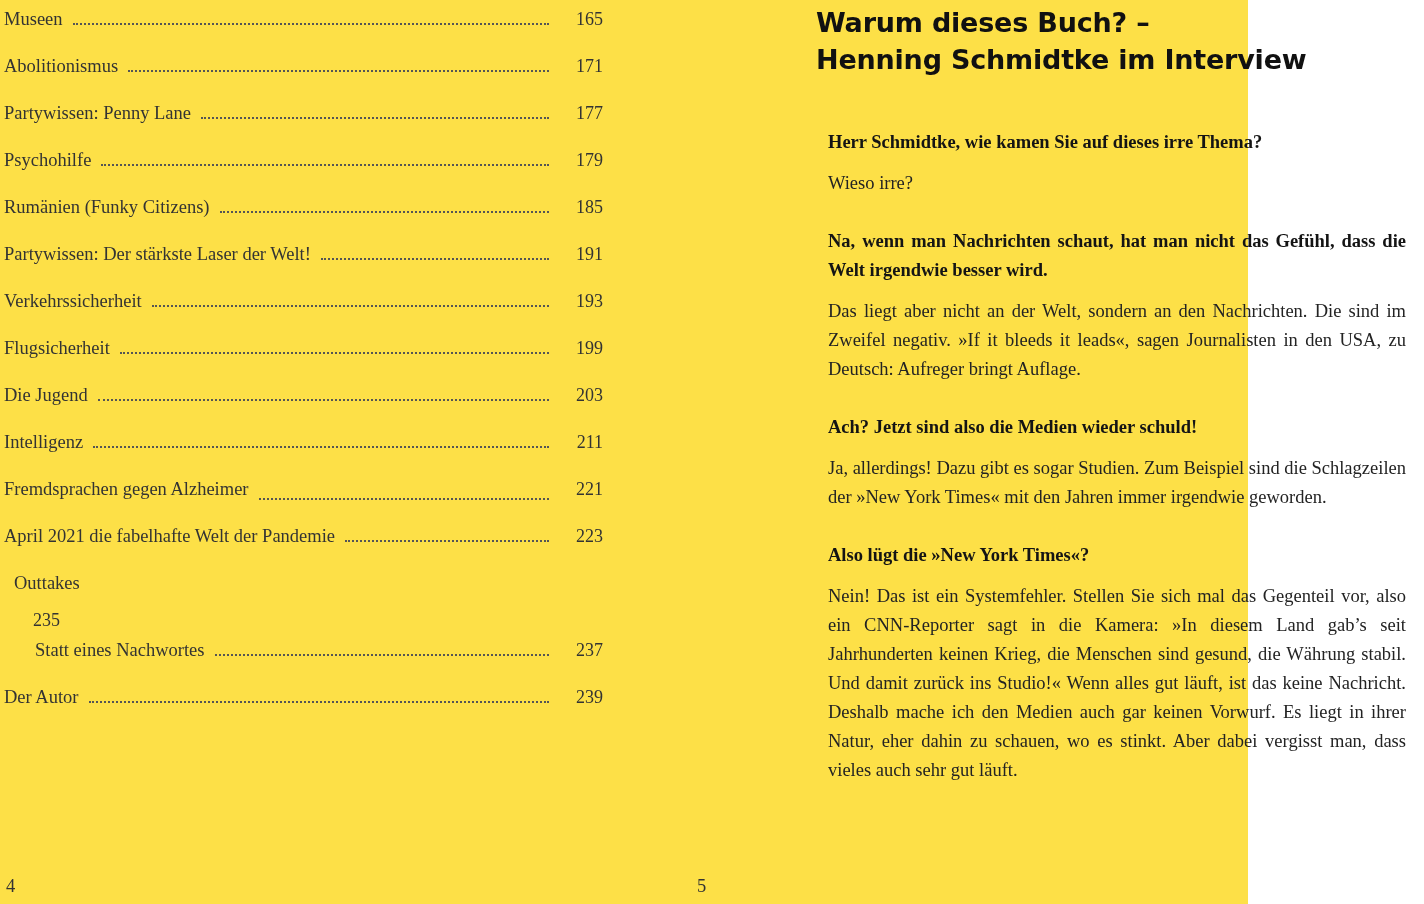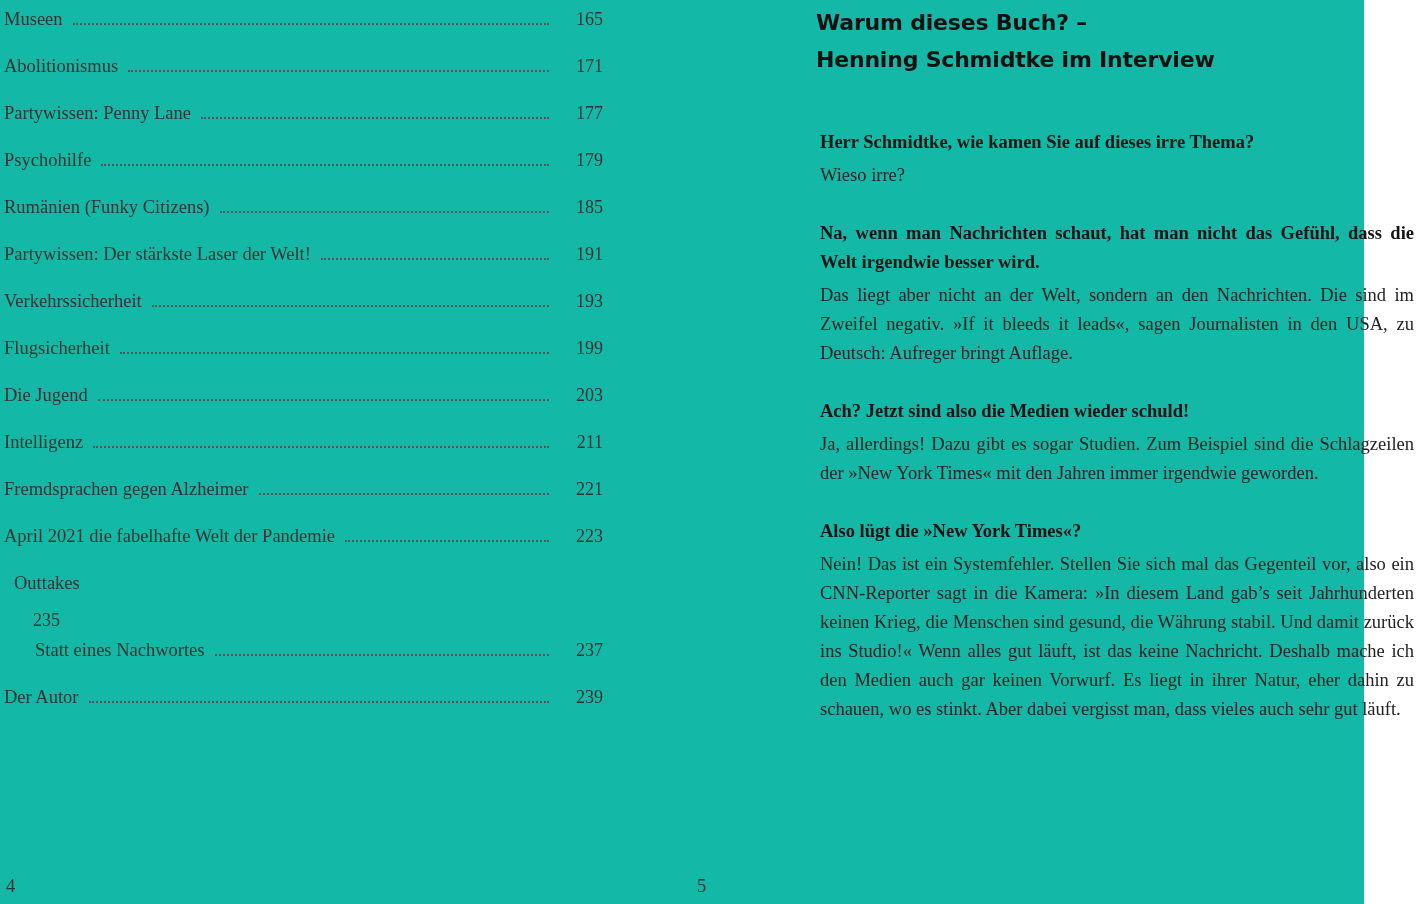--- a/index.html
+++ b/index.html
@@ -3,21 +3,21 @@
 <meta charset="utf-8">
 <style>
   * { margin: 0; padding: 0; box-sizing: border-box; }
   html, body {
     width: 1424px; height: 904px;
     background: #ffffff;
     font-family: "Liberation Serif", serif;
     color: #2b2b2b;
     overflow: hidden;
   }
-  .spread { position: relative; width: 1364px; height: 904px; background: #14b8a6; }
+  .spread { position: relative; width: 1248px; height: 904px; background: #fde047; }
 
   
   .page-left {
     position: absolute; left: 4px; top: 7px; width: 599px;
   }
   .toc-row {
     display: flex; align-items: baseline;
     font-size: 18.5px; line-height: 25px;
     margin-bottom: 22px;
     color: #333333;
@@ -33,41 +33,41 @@
   }
   .toc-num {
     flex: 0 0 auto; width: 46px; text-align: right;
     white-space: nowrap; font-size: 18px; color: #333333;
   }
   .toc-two-line { margin-bottom: 22px; }
   .toc-pre {
     font-size: 18.5px; line-height: 25px; color: #333333;
     margin-bottom: 4px;
   }
-  .toc-two-line .toc-row { margin-bottom: 4px; }
+  .toc-two-line .toc-row { margin-bottom: 4px; align-items: flex-end; }
 
   
   .page-right {
     position: absolute; left: 816px; top: 4px; width: 602px;
   }
   .chapter-title {
     font-family: "DejaVu Sans", sans-serif;
     font-weight: bold;
-    font-size: 22px; line-height: 37px;
+    font-size: 27px; line-height: 37px;
     letter-spacing: -0.2px;
     color: #111111;
     margin-bottom: 50px;
   }
   .qa {
     font-size: 18.5px; line-height: 29px;
     text-align: justify;
     hyphens: auto; -webkit-hyphens: auto;
     margin-bottom: 29px;
   }
-  .qa p { margin: 4px; }
+  .qa p { margin: 12px; }
   .question { font-weight: bold; color: #141414; }
   .answer { color: #232323; }
 
   
   .folio {
     position: absolute; top: 874px;
     font-size: 18.5px; line-height: 25px; color: #333333;
   }
   .folio-left { left: 6px; }
   .folio-right { left: 697px; }

